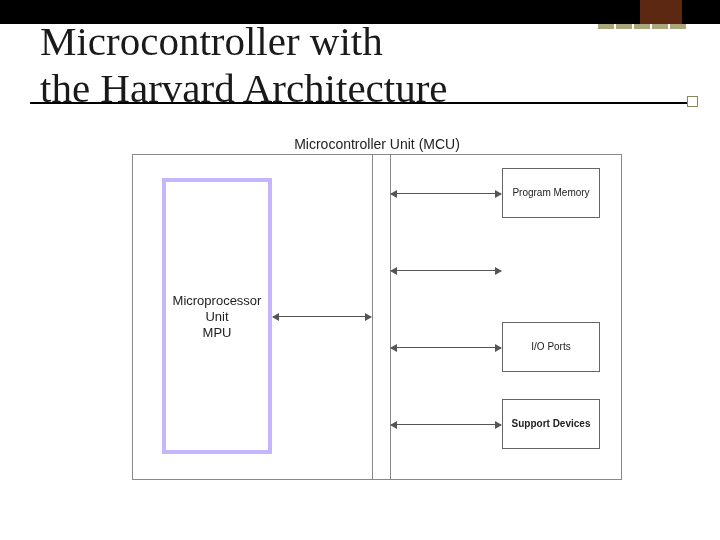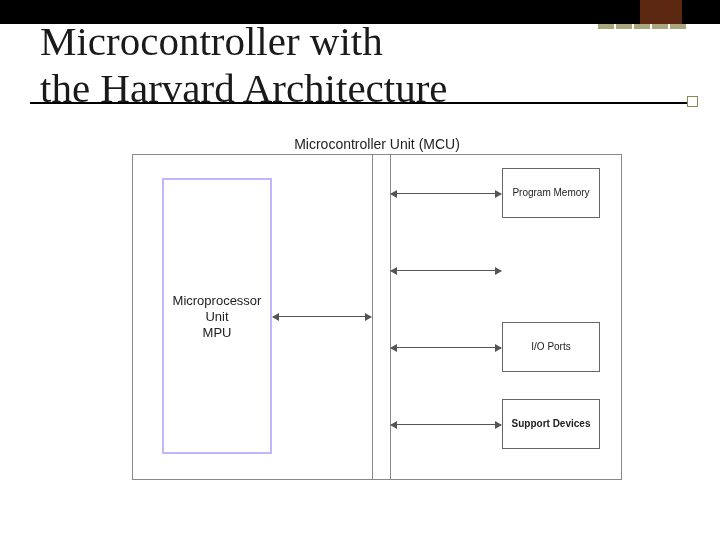--- a/index.html
+++ b/index.html
@@ -101,21 +101,21 @@
     background: #888;
   }
   .vline.a { left: 240px; }
   .vline.b { left: 258px; }
   .mpu-box {
     position: absolute;
     left: 30px;
     top: 38px;
     width: 110px;
     height: 276px;
-    border: 2px solid #c4b5fd;
+    border: 4px solid #c4b5fd;
     display: flex;
     flex-direction: column;
     align-items: center;
     justify-content: center;
     text-align: center;
     gap: 1px;
   }
   .rbox {
     position: absolute;
     left: 370px;

